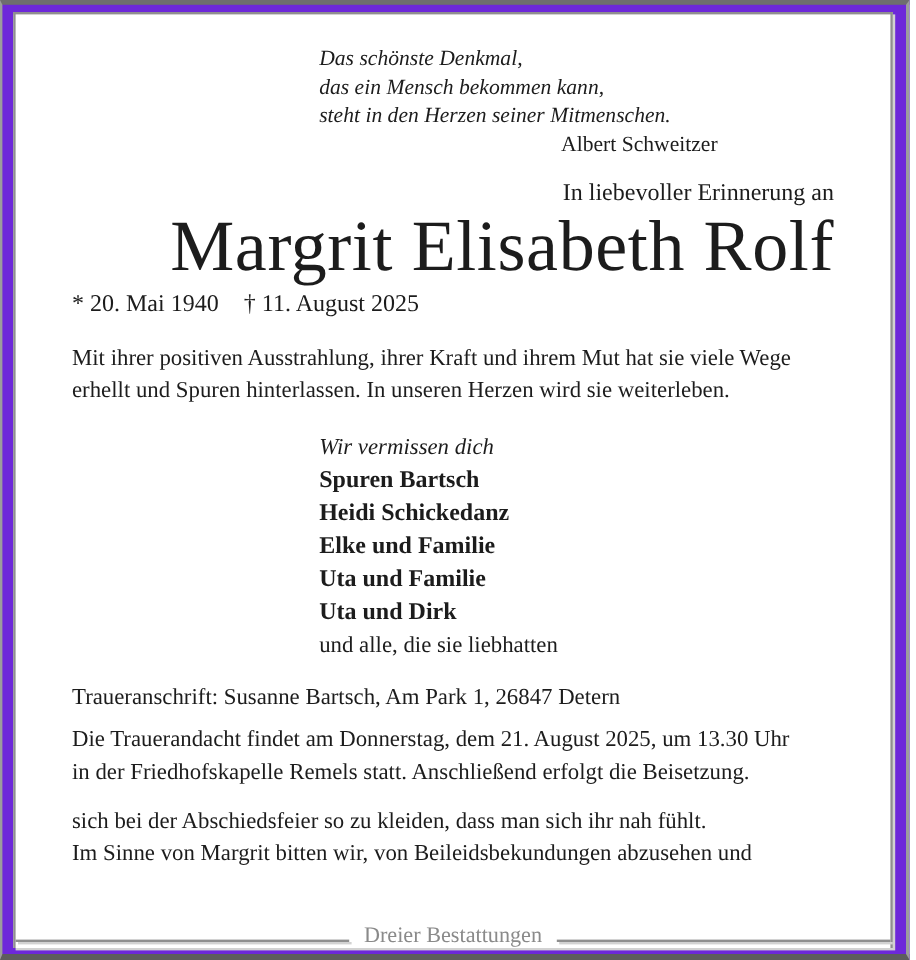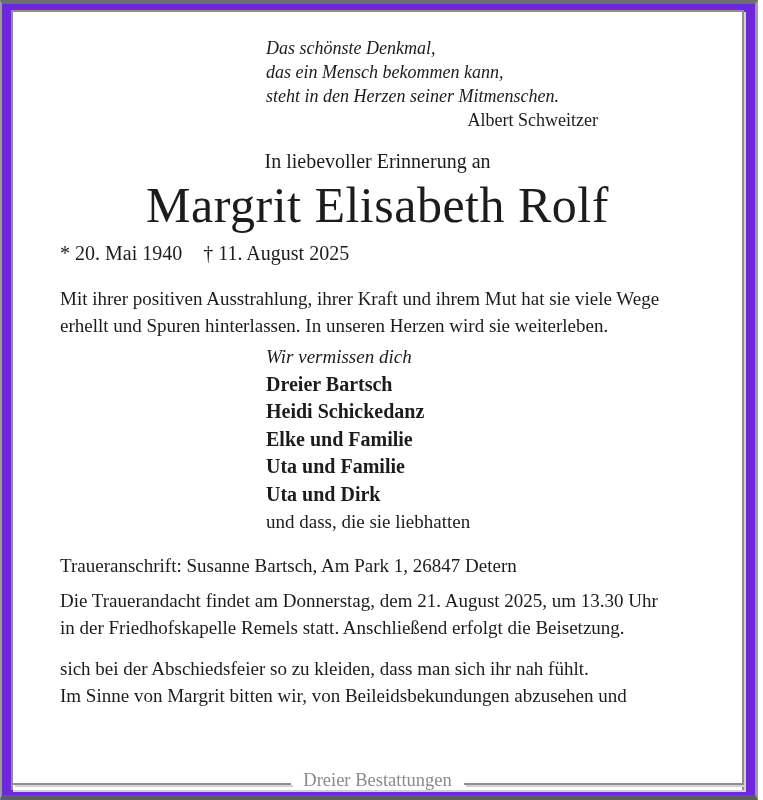--- a/index.html
+++ b/index.html
@@ -58,42 +58,42 @@
   .quote .q-line { white-space: nowrap; }
   .quote-attribution {
     margin-left: 206px;
     width: 332px;
     text-align: right;
     font-size: 18px;
     line-height: 24px;
   }
   .memorial-intro {
     margin-top: 16px;
-    text-align: center;
+    text-align: right;
     font-size: 20px;
     line-height: 26px;
   }
   .deceased-name {
-    text-align: center;
-    font-size: 50px;
+    text-align: right;
+    font-size: 60px;
     line-height: 58px;
     letter-spacing: 0.5px;
     margin-top: 2px;
     white-space: nowrap;
   }
   .dates {
     text-align: left;
     font-size: 20px;
     line-height: 26px;
     margin-top: 6px;
   }
   .dates .death { margin-left: 16px; }
   .tribute { margin-top: 19px; }
   .mourners {
-    margin-top: 4px;
+    margin-top: 20px;
     margin-left: 206px;
     line-height: 27.5px;
   }
   .mourners-intro { font-style: italic; }
   .mourner-name { font-weight: bold; font-size: 20px; }
   .mourners-closing { }
   .address { margin-top: 16px; }
   .service { margin-top: 8px; }
   .request { margin-top: 14px; }
   .frame-bottom {
@@ -140,26 +140,26 @@
         <span class="death">† 11. August 2025</span>
       </div>
 
       <div class="tribute">
         <div>Mit ihrer positiven Ausstrahlung, ihrer Kraft und ihrem Mut hat sie viele Wege</div>
         <div>erhellt und Spuren hinterlassen. In unseren Herzen wird sie weiterleben.</div>
       </div>
 
       <div class="mourners">
         <div class="mourners-intro">Wir vermissen dich</div>
-        <div class="mourner-name">Dreier Bartsch</div>
+        <div class="mourner-name">Spuren Bartsch</div>
         <div class="mourner-name">Heidi Schickedanz</div>
         <div class="mourner-name">Elke und Familie</div>
         <div class="mourner-name">Uta und Familie</div>
         <div class="mourner-name">Uta und Dirk</div>
-        <div class="mourners-closing">und dass, die sie liebhatten</div>
+        <div class="mourners-closing">und alle, die sie liebhatten</div>
       </div>
 
       <div class="address">Traueranschrift: Susanne Bartsch, Am Park 1, 26847 Detern</div>
 
       <div class="service">
         <div>Die Trauerandacht findet am Donnerstag, dem 21. August 2025, um 13.30 Uhr</div>
         <div>in der Friedhofskapelle Remels statt. Anschließend erfolgt die Beisetzung.</div>
       </div>
 
       <div class="request">

